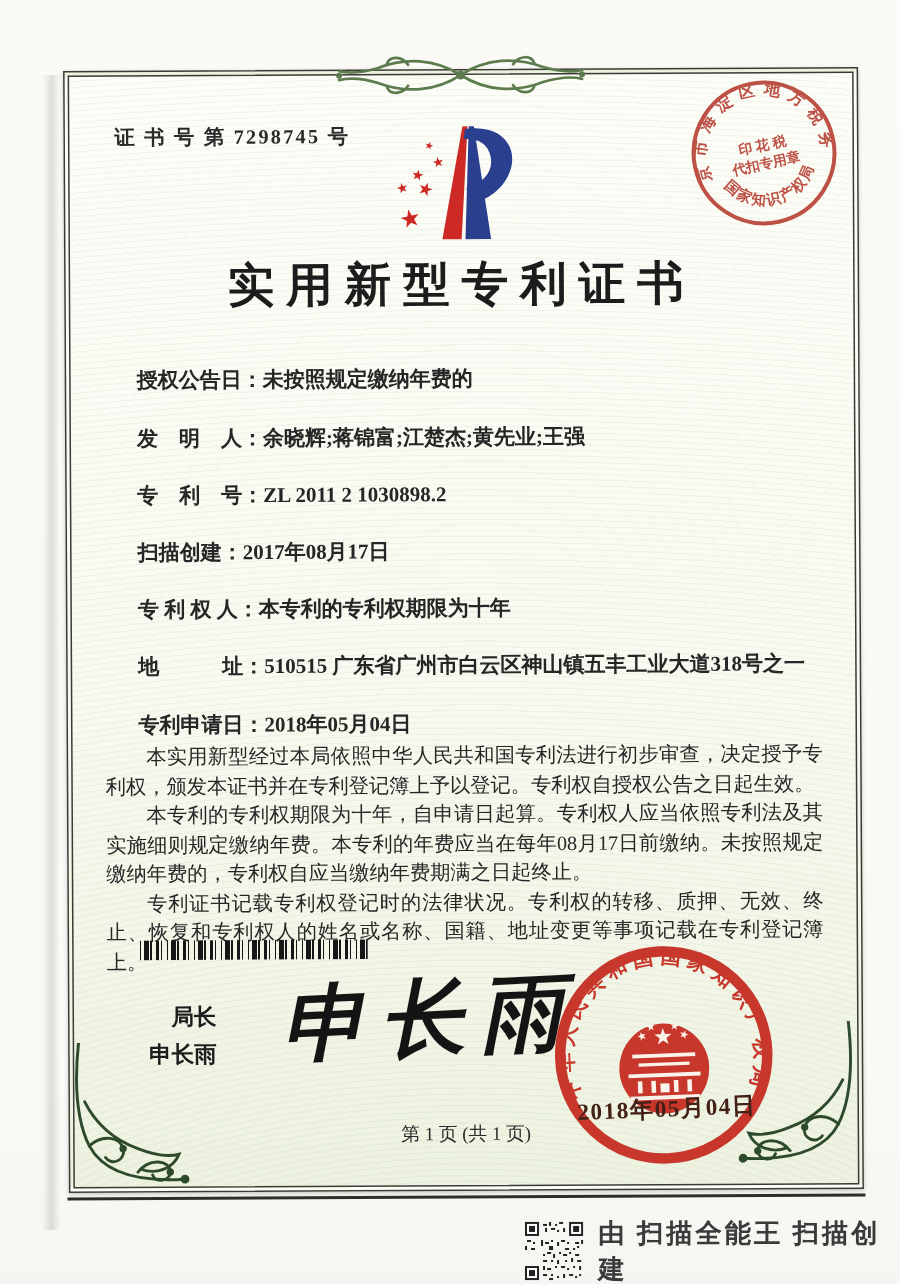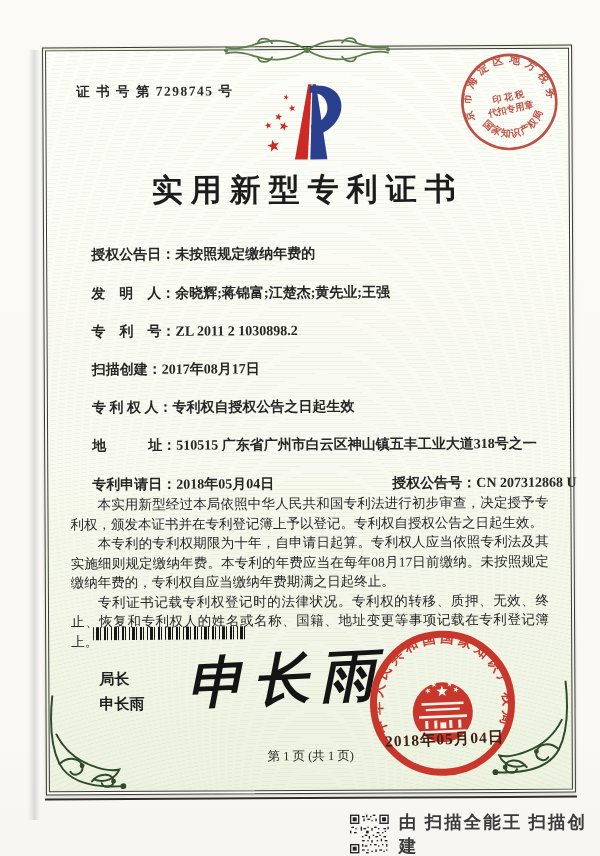--- a/index.html
+++ b/index.html
@@ -31,21 +31,21 @@
     font-size:31px;font-weight:700;letter-spacing:8px;color:#1c1c1c;}
   .frow{position:absolute;left:44px;width:456px;font-size:14px;line-height:19px;font-weight:600;color:#262626;}
   .flabel{font-weight:700;}
   .grant-no-block{position:absolute;left:300px;top:0;white-space:nowrap;}
   .paras{position:absolute;left:22px;top:444px;width:478px;}
   .paras p{margin:0;font-size:13.5px;line-height:19.5px;text-align:justify;text-indent:2em;color:#262626;}
   .barcode{position:absolute;left:44px;top:576px;width:152px;height:13px;
     background:repeating-linear-gradient(90deg,#161616 0 1px,rgba(0,0,0,0) 1px 3px,
       #161616 3px 6px,rgba(0,0,0,0) 6px 7px,#161616 7px 8px,rgba(0,0,0,0) 8px 11px,
       #161616 11px 13px,rgba(0,0,0,0) 13px 14px,#161616 14px 15px,rgba(0,0,0,0) 15px 18px);}
-  .director{position:absolute;left:50px;top:616px;font-size:15px;font-weight:700;line-height:25px;color:#1d1d1d;}
+  .director{position:absolute;left:50px;top:616px;font-size:15px;font-weight:700;line-height:25px;color:#1d1d1d;text-align:right;}
   .signature{position:absolute;left:138px;top:592px;font-size:56px;font-weight:700;
     font-family:"DejaVu Serif",serif;font-style:italic;letter-spacing:10px;color:#141414;
     transform:rotate(-2.5deg);}
   .cnipa-seal{position:absolute;left:318px;top:579px;width:150px;height:150px;}
   .seal-date{position:absolute;left:312px;top:680px;width:166px;text-align:center;
     font-size:15.5px;font-weight:700;color:#432015;letter-spacing:1px;transform:rotate(-2deg);z-index:5;}
   .corner-orn{position:absolute;width:98px;height:98px;}
   .corner-orn.left{left:-3px;top:644px;}
   .corner-orn.right{left:424px;top:632px;transform:scaleX(-1);}
   .footer{position:absolute;left:0;top:698px;width:100%;text-align:center;font-size:12.5px;color:#2b2b2b;}
@@ -125,30 +125,27 @@
     <div class="frow" style="top:233px">
       <span class="flabel">发　明　人：</span><span class="fvalue">余晓辉;蒋锦富;江楚杰;黄先业;王强</span>
     </div>
     <div class="frow" style="top:271px">
       <span class="flabel">专　利　号：</span><span class="fvalue">ZL 2011 2 1030898.2</span>
     </div>
     <div class="frow" style="top:309px">
       <span class="flabel">扫描创建：</span><span class="fvalue">2017年08月17日</span>
     </div>
     <div class="frow" style="top:347px">
-      <span class="flabel">专 利 权 人：</span><span class="fvalue">专利权自授权公告之日起生效</span>
+      <span class="flabel">专 利 权 人：</span><span class="fvalue">本专利的专利权期限为十年</span>
     </div>
     <div class="frow" style="top:385px">
       <span class="flabel">地　　　址：</span><span class="fvalue">510515 广东省广州市白云区神山镇五丰工业大道318号之一</span>
     </div>
     <div class="frow" style="top:424px">
       <span class="flabel">专利申请日：</span><span class="fvalue">2018年05月04日</span>
-      <span class="grant-no-block">
-        <span class="flabel">授权公告号：</span><span class="fvalue">CN 207312868 U</span>
-      </span>
     </div>
 
     <div class="paras">
       <p>本实用新型经过本局依照中华人民共和国专利法进行初步审查，决定授予专利权，颁发本证书并在专利登记簿上予以登记。专利权自授权公告之日起生效。</p>
       <p>本专利的专利权期限为十年，自申请日起算。专利权人应当依照专利法及其实施细则规定缴纳年费。本专利的年费应当在每年08月17日前缴纳。未按照规定缴纳年费的，专利权自应当缴纳年费期满之日起终止。</p>
       <p>专利证书记载专利权登记时的法律状况。专利权的转移、质押、无效、终止、恢复和专利权人的姓名或名称、国籍、地址变更等事项记载在专利登记簿上。</p>
     </div>
 
     <div class="barcode"></div>
 

